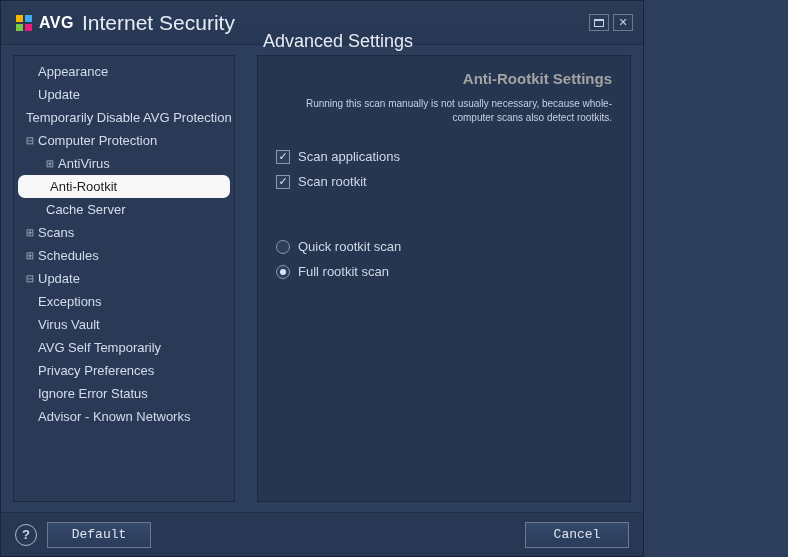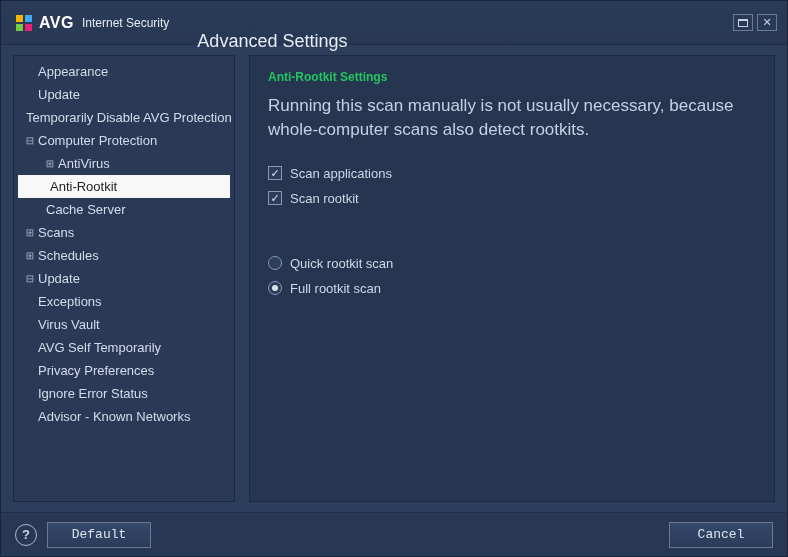--- a/index.html
+++ b/index.html
@@ -6,56 +6,57 @@
 body {
   font-family: "Segoe UI", Tahoma, sans-serif;
   background: #2c3e5c;
   width: 788px;
   height: 557px;
   overflow: hidden;
   color: #d0d8e8;
   font-size: 13px;
 }
 .window {
-  width: 788px;
+  width: 644px;
   height: 557px;
   background: #2c3e5c;
   border: 1px solid #1a2438;
   display: flex;
   flex-direction: column;
 }
 .titlebar {
   height: 44px;
   background: linear-gradient(#2a3b58, #283854);
   display: flex;
   align-items: center;
   padding: 0 10px 0 14px;
   border-bottom: 1px solid #1f2d45;
 }
 .brand { display: flex; align-items: center; gap: 6px; }
 .brand-logo {
   width: 18px; height: 18px;
   display: inline-flex; align-items: center; justify-content: center;
 }
 .brand-avg { font-weight: 700; font-size: 16px; color: #fff; letter-spacing: 0.5px; }
-.brand-sub { font-size: 12px; color: #e6ecf5; font-weight: 300; margin-left: 2px; text-align: right; }
+.brand-sub { font-size: 21px; color: #e6ecf5; font-weight: 300; margin-left: 2px; text-align: right; }
 .title-section { font-size: 18px; color: #e6ecf5; font-weight: 400; margin-left: 28px; margin-top: 38px; }
 .win-controls { margin-left: auto; display: flex; gap: 4px; }
 .win-btn {
   width: 20px; height: 17px;
   border: 1px solid #6b7a94;
   display: flex; align-items: center; justify-content: center;
   color: #c8d2e4; font-size: 11px; cursor: pointer;
   background: transparent;
 }
 .body {
   flex: 1; display: flex;
   padding: 10px 12px;
-  gap: 14px;
+  gap: 22px;
   min-height: 0;
+  text-align: right;
 }
 .sidebar {
   width: 222px;
   background: #2a3a56;
   border: 1px solid #1c2a40;
   overflow: auto;
   padding: 4px 0;
 }
 .tree-item {
   display: flex; align-items: center;
@@ -70,33 +71,34 @@
   width: 12px; font-size: 10px; color: #a8b4c8;
   display: inline-flex; justify-content: center;
 }
 .tree-item .label { margin-left: 2px; }
 .lvl1 { padding-left: 30px; }
 .lvl0 .expander-spacer { width: 12px; display: inline-block; }
 .tree-item.selected {
   background: #f8f8f8;
   color: #222;
   margin: 0 4px;
+  border-radius: 7px;
 }
 .content {
   flex: 1;
   background: #263550;
   border: 1px solid #1c2a40;
   padding: 14px 18px;
 }
 .content h2 {
-  font-size: 12px; font-weight: 600; color: #22c55e;
+  font-size: 15px; font-weight: 600; color: #a3a3a3;
   margin-bottom: 10px;
 }
 .content .desc {
-  font-size: 17px; color: #c6d0e2; line-height: 1.4;
+  font-size: 10px; color: #c6d0e2; line-height: 1.4;
   margin-bottom: 24px;
 }
 .check-row, .radio-row {
   display: flex; align-items: center; gap: 8px;
   margin-bottom: 10px; cursor: pointer;
 }
 .checkbox {
   width: 14px; height: 14px; border: 1px solid #8a98b0;
   display: flex; align-items: center; justify-content: center;
   font-size: 11px; color: #dde4f0; background: #2c3e5c;

